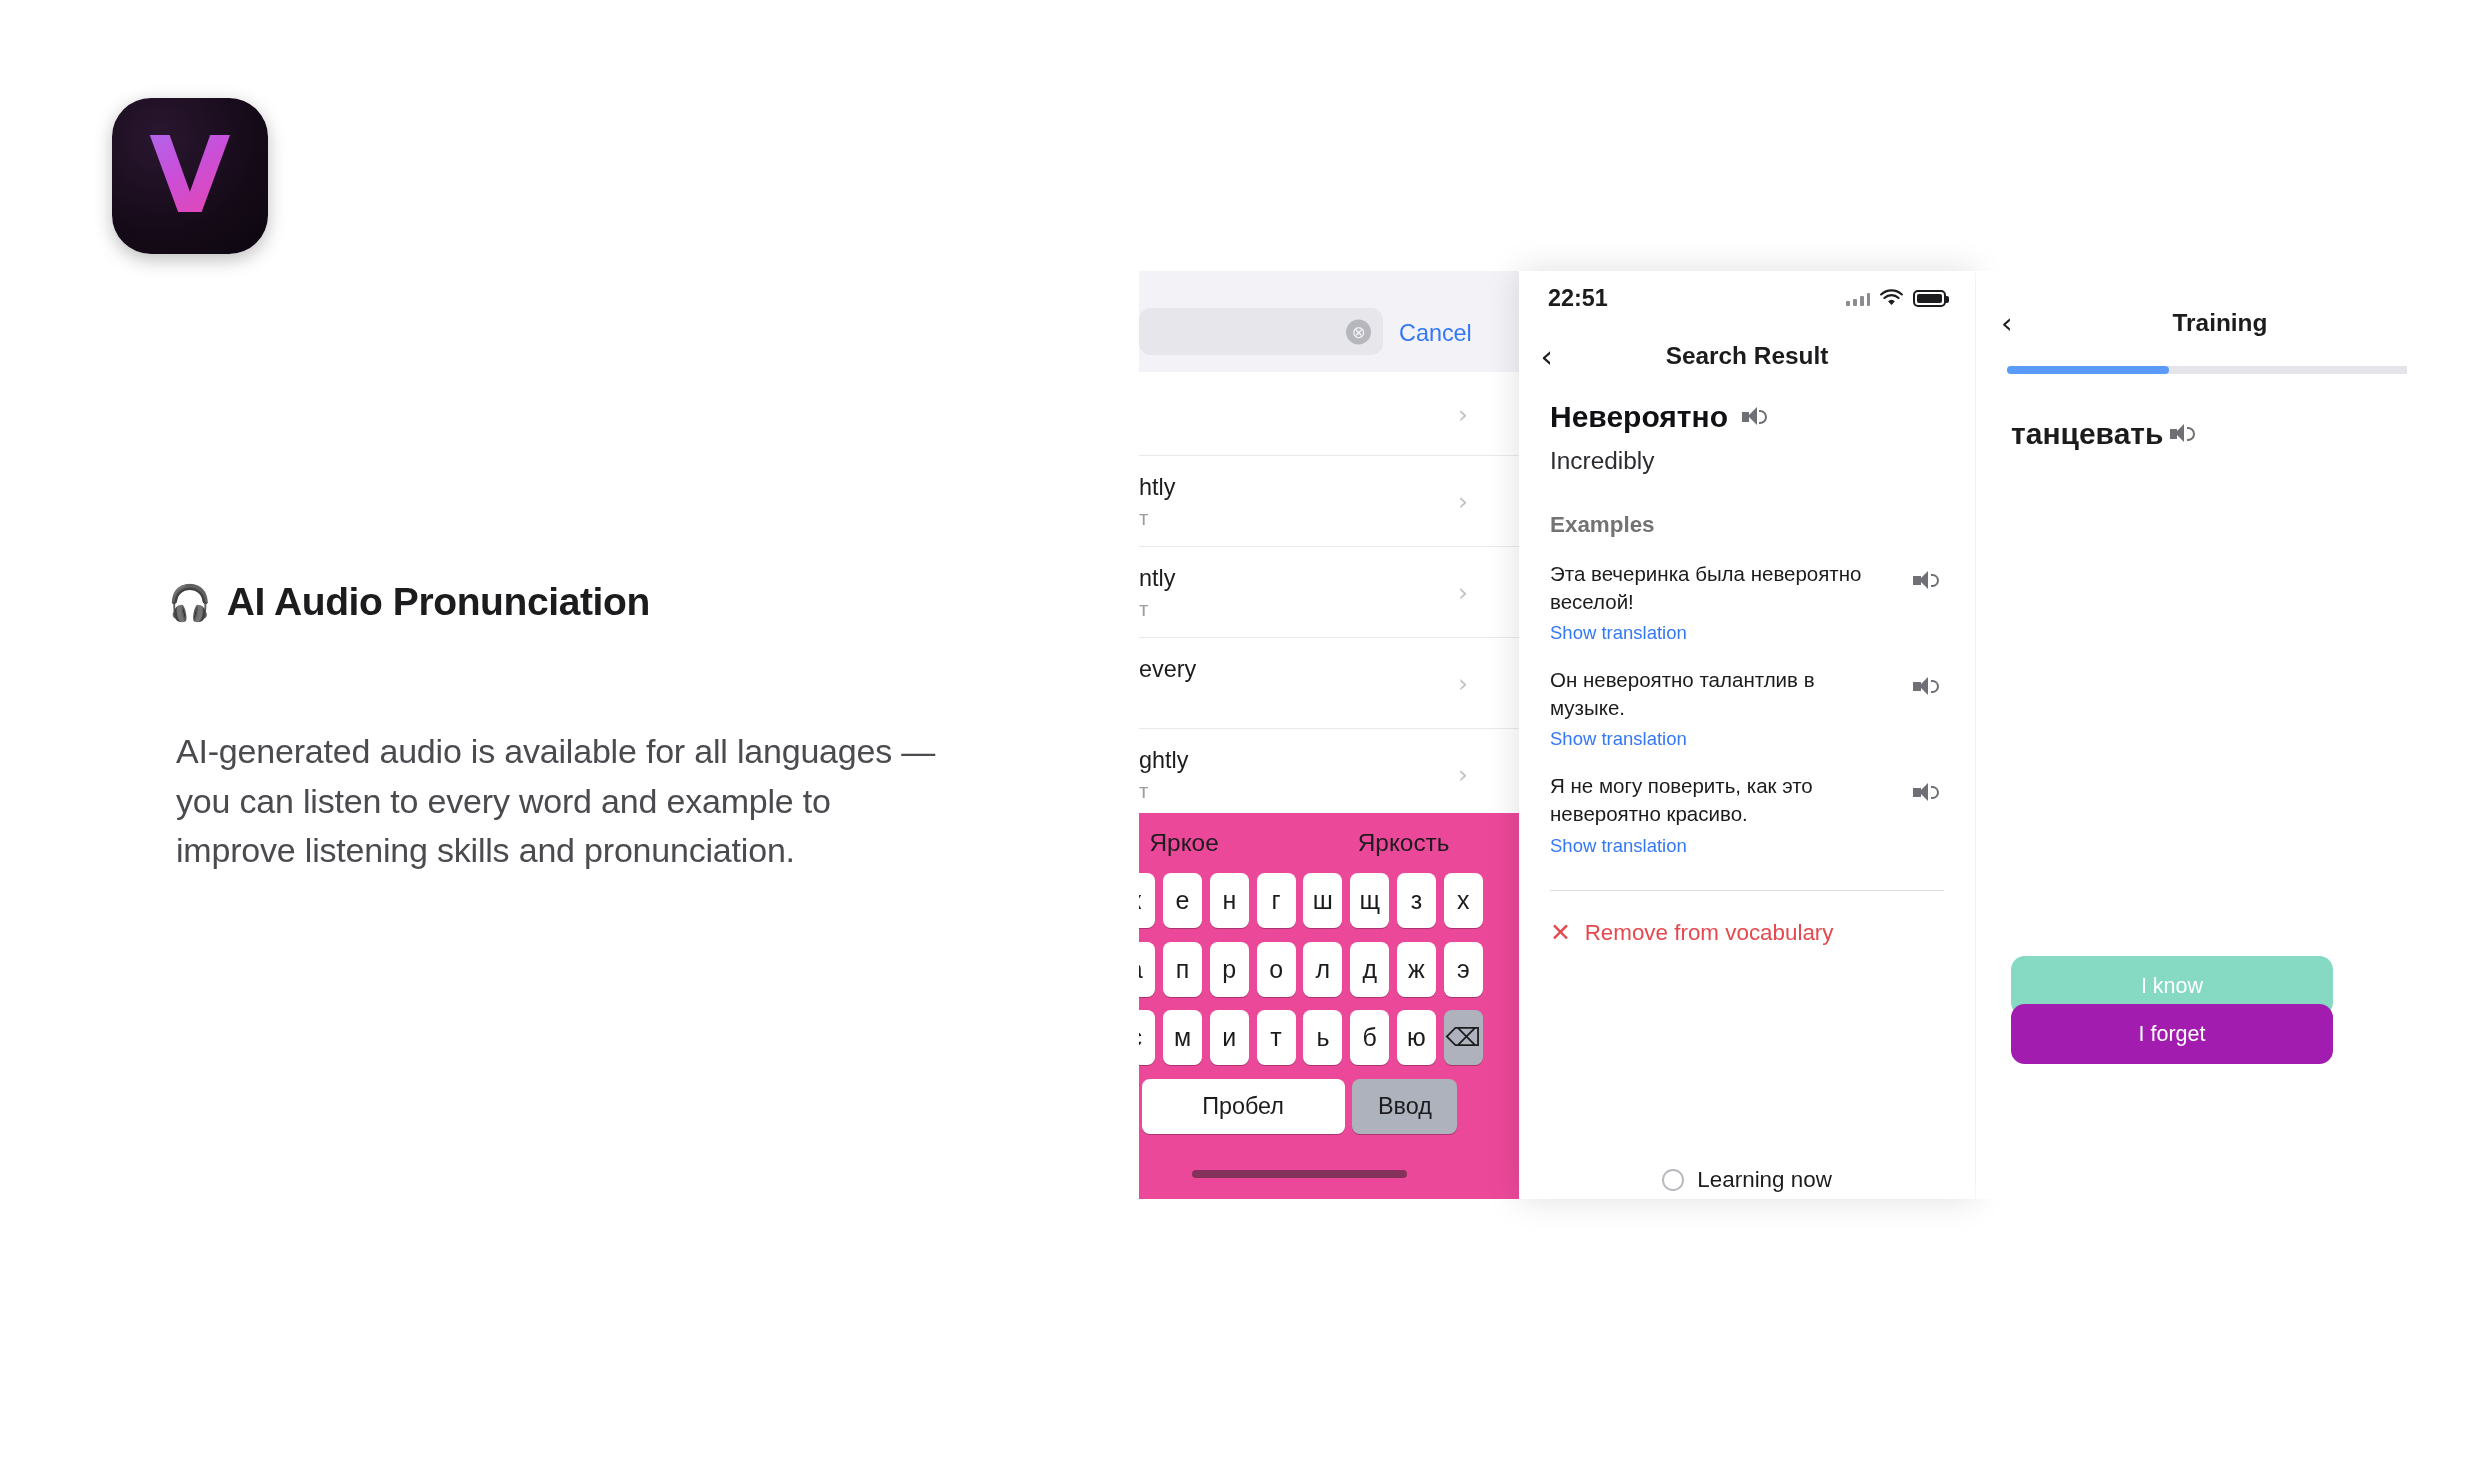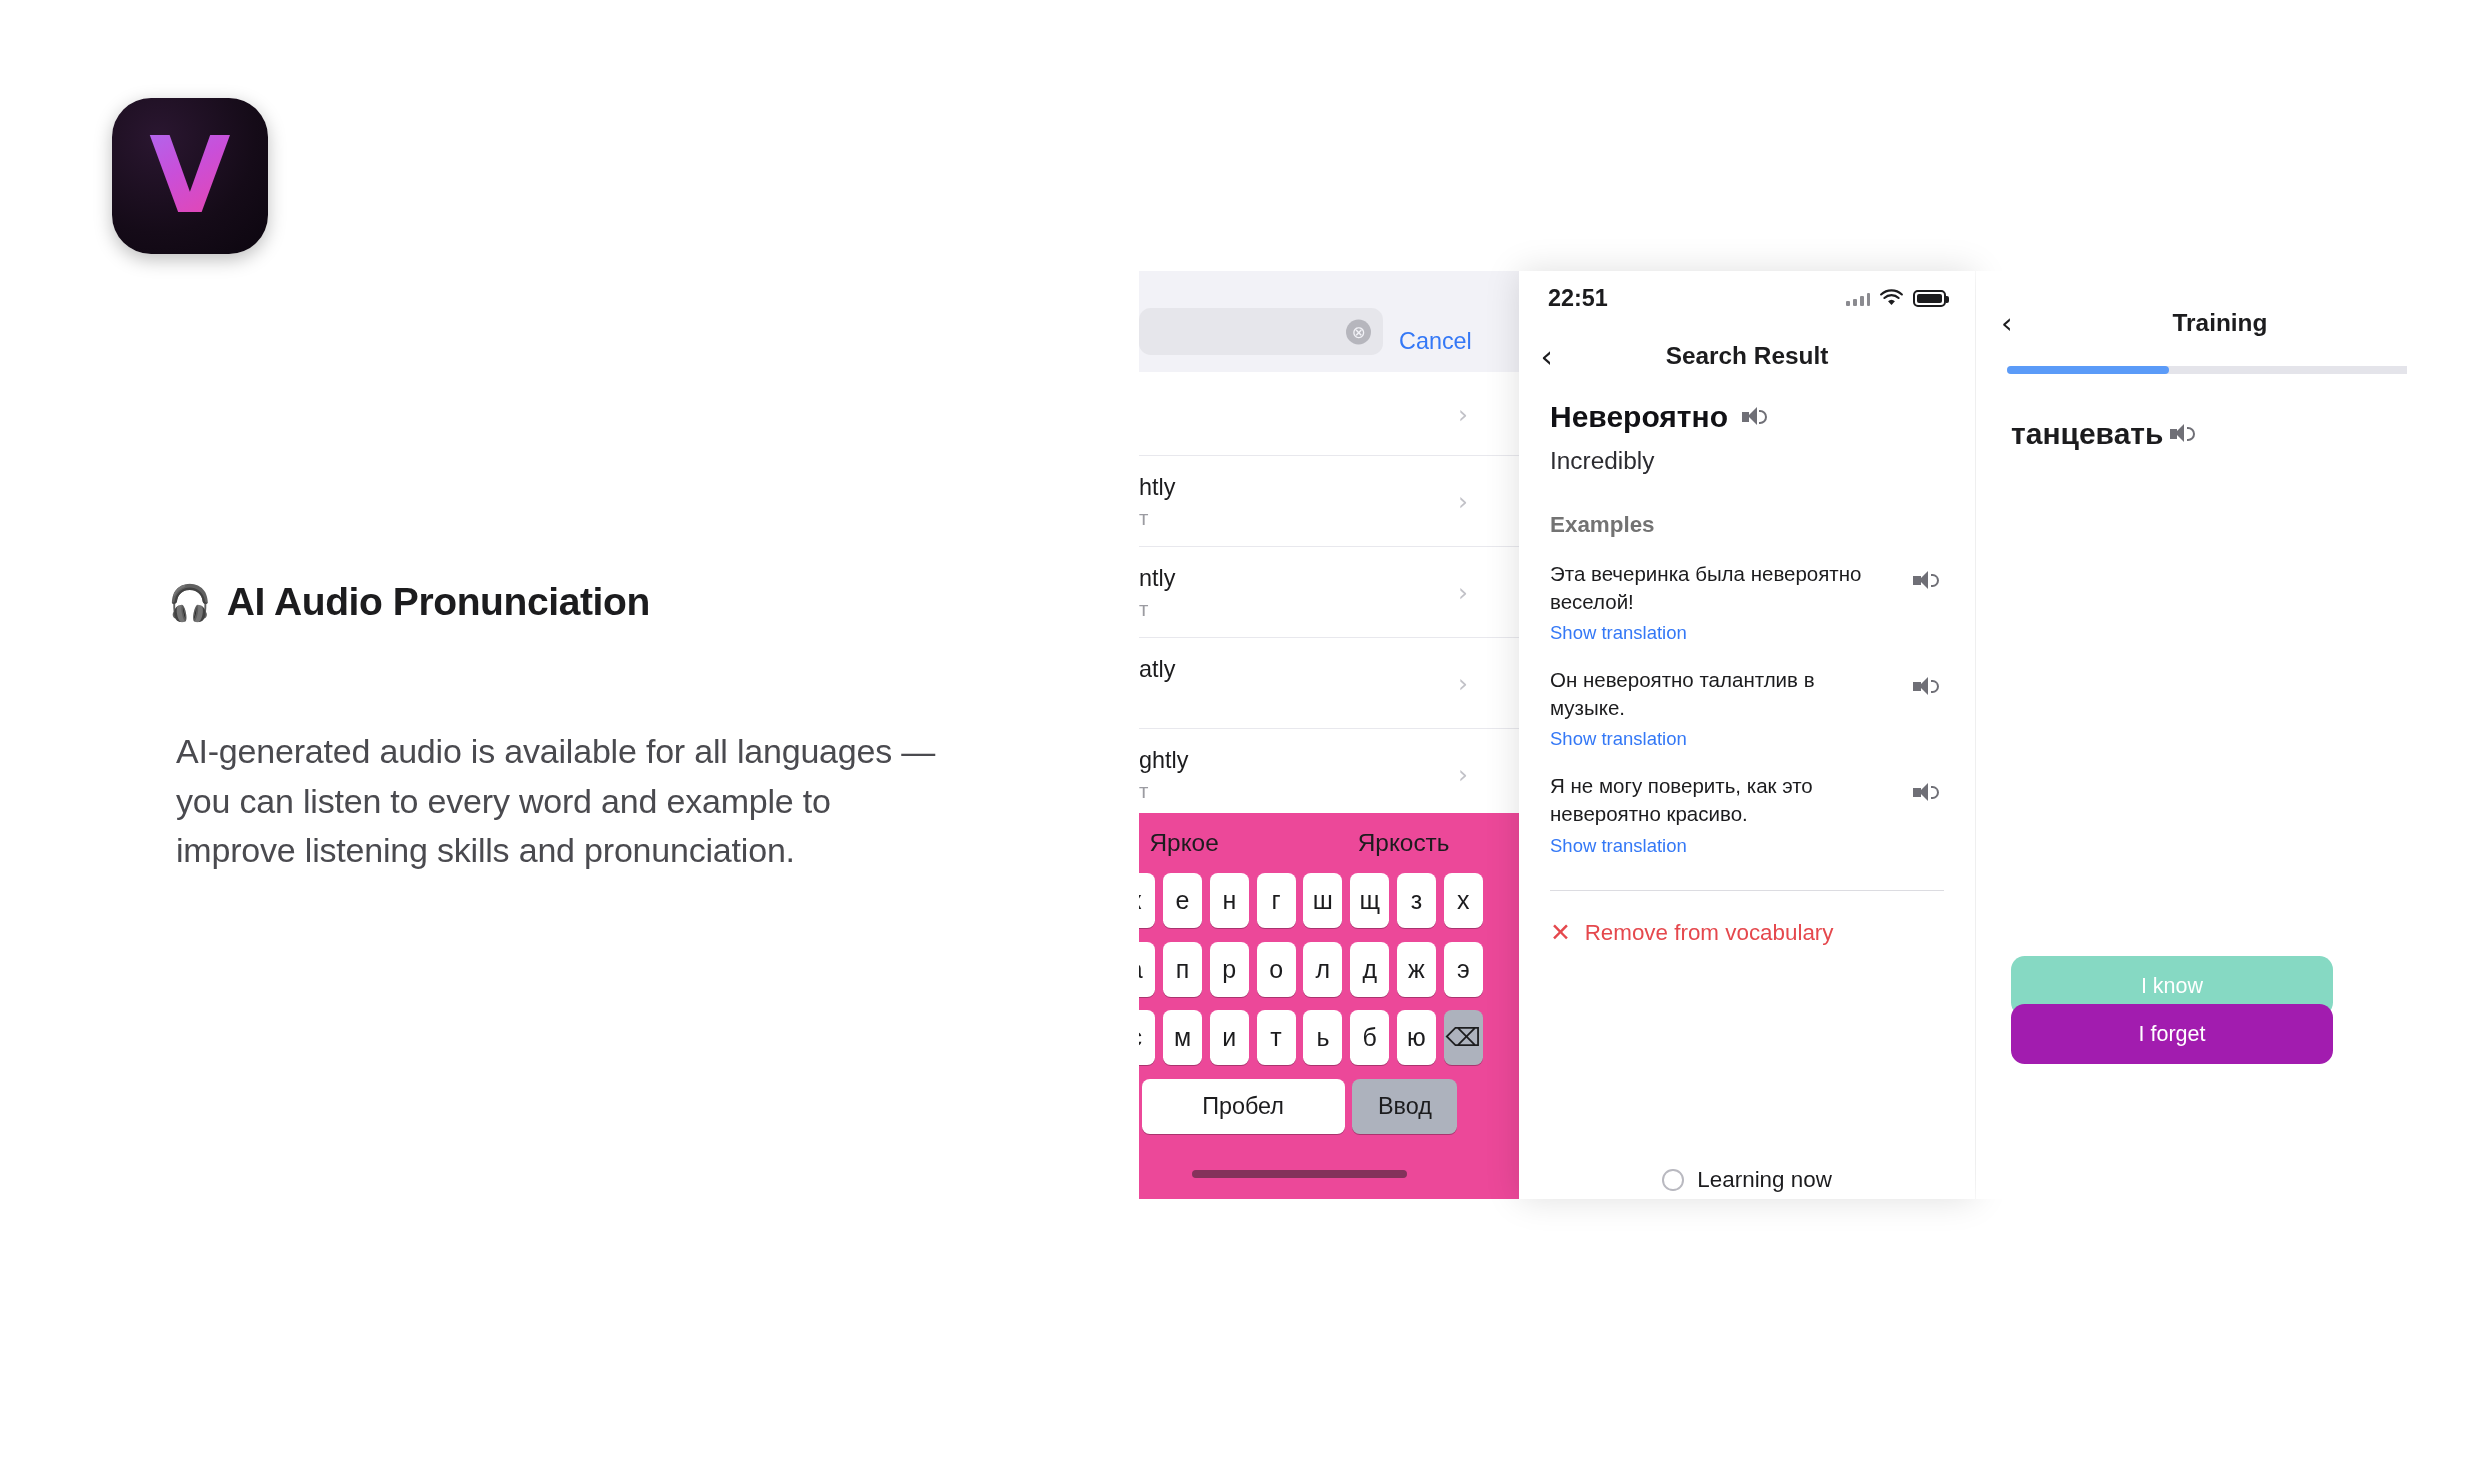--- a/index.html
+++ b/index.html
@@ -56,21 +56,21 @@
     position: absolute; left: 59px; top: 37px; width: 244px; height: 47px;
     border-radius: 11.7px; background: #e6e6eb;
   }
   .ss-clear {
     position: absolute; right: 11.7px; top: 50%; transform: translateY(-50%);
     width: 25px; height: 25px; border-radius: 50%; background: #b6b6bd;
     color: #f2f2f7; font-size: 16.6px; line-height: 25px; text-align: center;
     font-family: "DejaVu Sans", sans-serif;
   }
   .ss-cancel {
-    position: absolute; left: 319px; top: 49px; font-size: 23.4px; color: #3478f6; margin-top: 8px;
+    position: absolute; left: 319px; top: 49px; font-size: 23.4px; color: #3478f6;
   }
   .ss-list { position: absolute; left: 0; top: 101px; width: 439px; }
   .ss-row {
     position: relative; height: 91px; background: #fff; border-bottom: 1px solid #e8e8ed;
     padding: 17.6px 0 0 59px;
   }
   .ss-row:first-child { height: 84px; }
   .ss-row .w { font-size: 23.4px; color: #1c1c1e; }
   .ss-row .t { font-size: 20.5px; color: #9b9ba1; margin-top: 5.9px; }
   .ss-row .chev {
@@ -227,21 +227,21 @@
             <div class="w">htly</div>
             <div class="t">т</div>
             <div class="chev">›</div>
           </div>
           <div class="ss-row">
             <div class="w">ntly</div>
             <div class="t">т</div>
             <div class="chev">›</div>
           </div>
           <div class="ss-row">
-            <div class="w">atly</div>
+            <div class="w">every</div>
             <div class="t"></div>
             <div class="chev">›</div>
           </div>
           <div class="ss-row">
             <div class="w">ghtly</div>
             <div class="t">т</div>
             <div class="chev">›</div>
           </div>
         </div>
 

